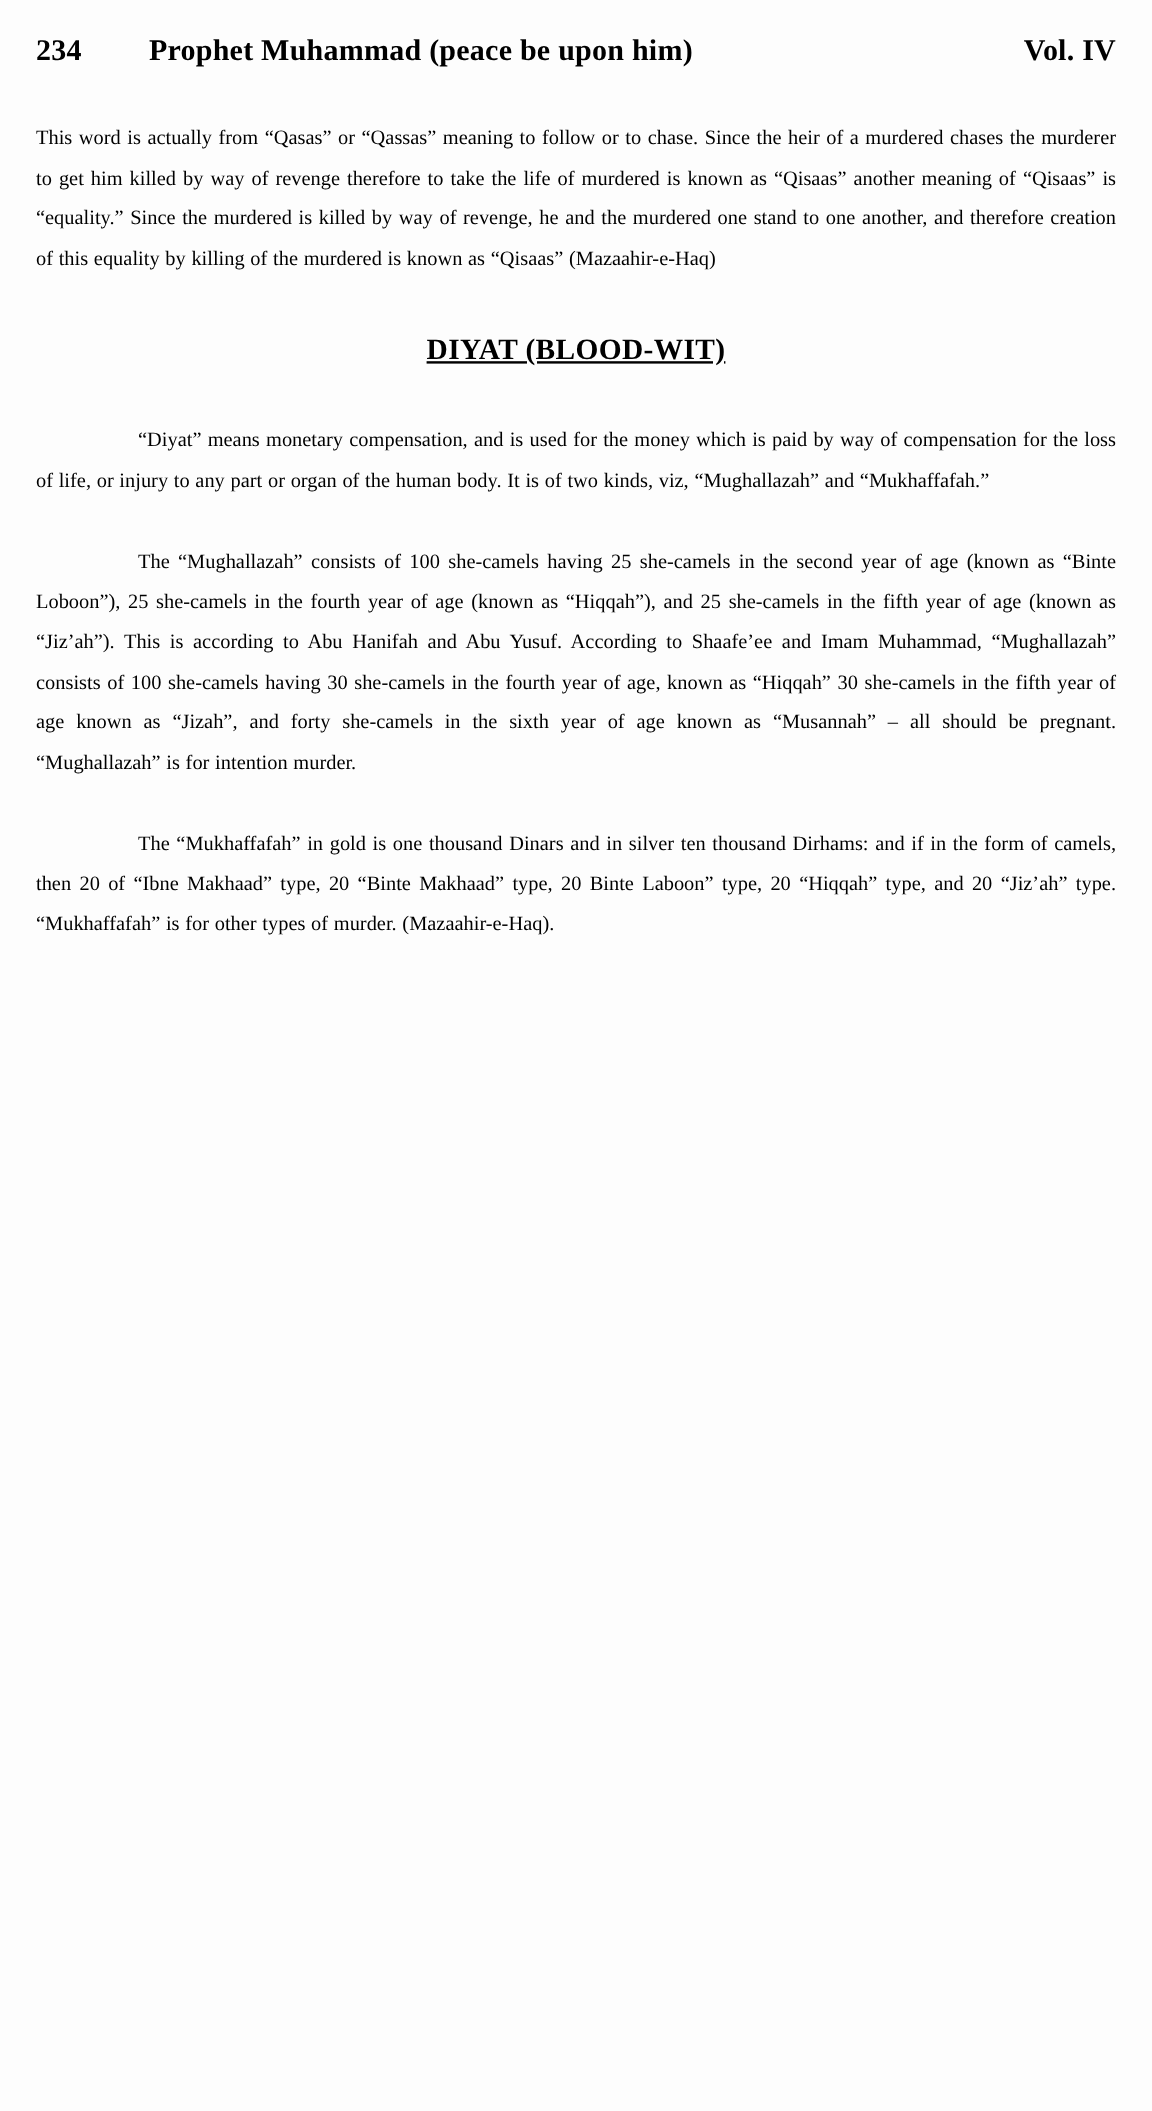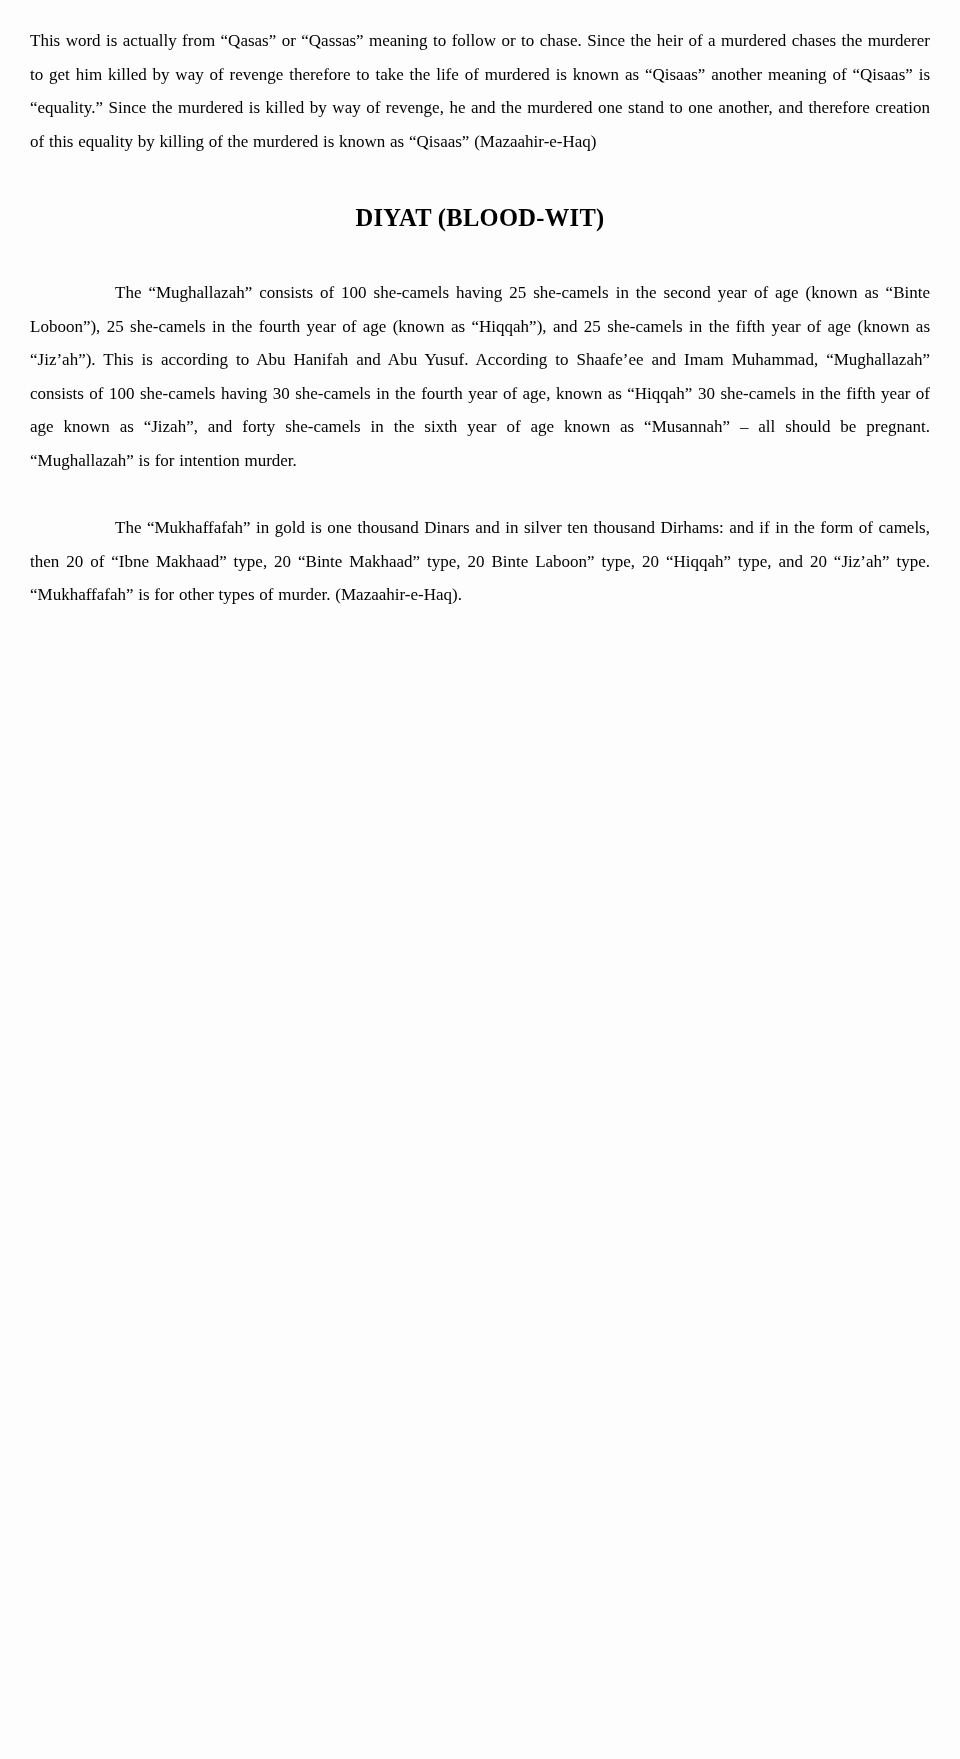--- a/index.html
+++ b/index.html
@@ -52,30 +52,37 @@
     }
     .para.indented {
       text-indent: 85px;
     }
     .section-heading {
       font-size: 24.5px;
       font-weight: bold;
       text-align: center;
       margin: 46px 0 44px 0;
       letter-spacing: 0.3px;
+      text-decoration: underline;
     }
   </style>
 </head>
 <body>
 
 <div class="page">
 
+  <header class="page-header">
+    <span class="pagenum">234</span>
+    <span class="title">Prophet Muhammad (peace be upon him)</span>
+    <span class="volume">Vol. IV</span>
+  </header>
 
   <p class="para">This word is actually from “Qasas” or “Qassas” meaning to follow or to chase. Since the heir of a murdered chases the murderer to get him killed by way of revenge therefore to take the life of murdered is known as “Qisaas” another meaning of “Qisaas” is “equality.” Since the murdered is killed by way of revenge, he and the murdered one stand to one another, and therefore creation of this equality by killing of the murdered is known as “Qisaas” (Mazaahir-e-Haq)</p>
 
   <h2 class="section-heading">DIYAT (BLOOD-WIT)</h2>
 
+  <p class="para indented">“Diyat” means monetary compensation, and is used for the money which is paid by way of compensation for the loss of life, or injury to any part or organ of the human body. It is of two kinds, viz, “Mughallazah” and “Mukhaffafah.”</p>
 
   <p class="para indented">The “Mughallazah” consists of 100 she-camels having 25 she-camels in the second year of age (known as “Binte Loboon”), 25 she-camels in the fourth year of age (known as “Hiqqah”), and 25 she-camels in the fifth year of age (known as “Jiz’ah”). This is according to Abu Hanifah and Abu Yusuf. According to Shaafe’ee and Imam Muhammad, “Mughallazah” consists of 100 she-camels having 30 she-camels in the fourth year of age, known as “Hiqqah” 30 she-camels in the fifth year of age known as “Jizah”, and forty she-camels in the sixth year of age known as “Musannah” – all should be pregnant. “Mughallazah” is for intention murder.</p>
 
   <p class="para indented">The “Mukhaffafah” in gold is one thousand Dinars and in silver ten thousand Dirhams: and if in the form of camels, then 20 of “Ibne Makhaad” type, 20 “Binte Makhaad” type, 20 Binte Laboon” type, 20 “Hiqqah” type, and 20 “Jiz’ah” type. “Mukhaffafah” is for other types of murder. (Mazaahir-e-Haq).</p>
 
 </div>
 
 </body></html>

